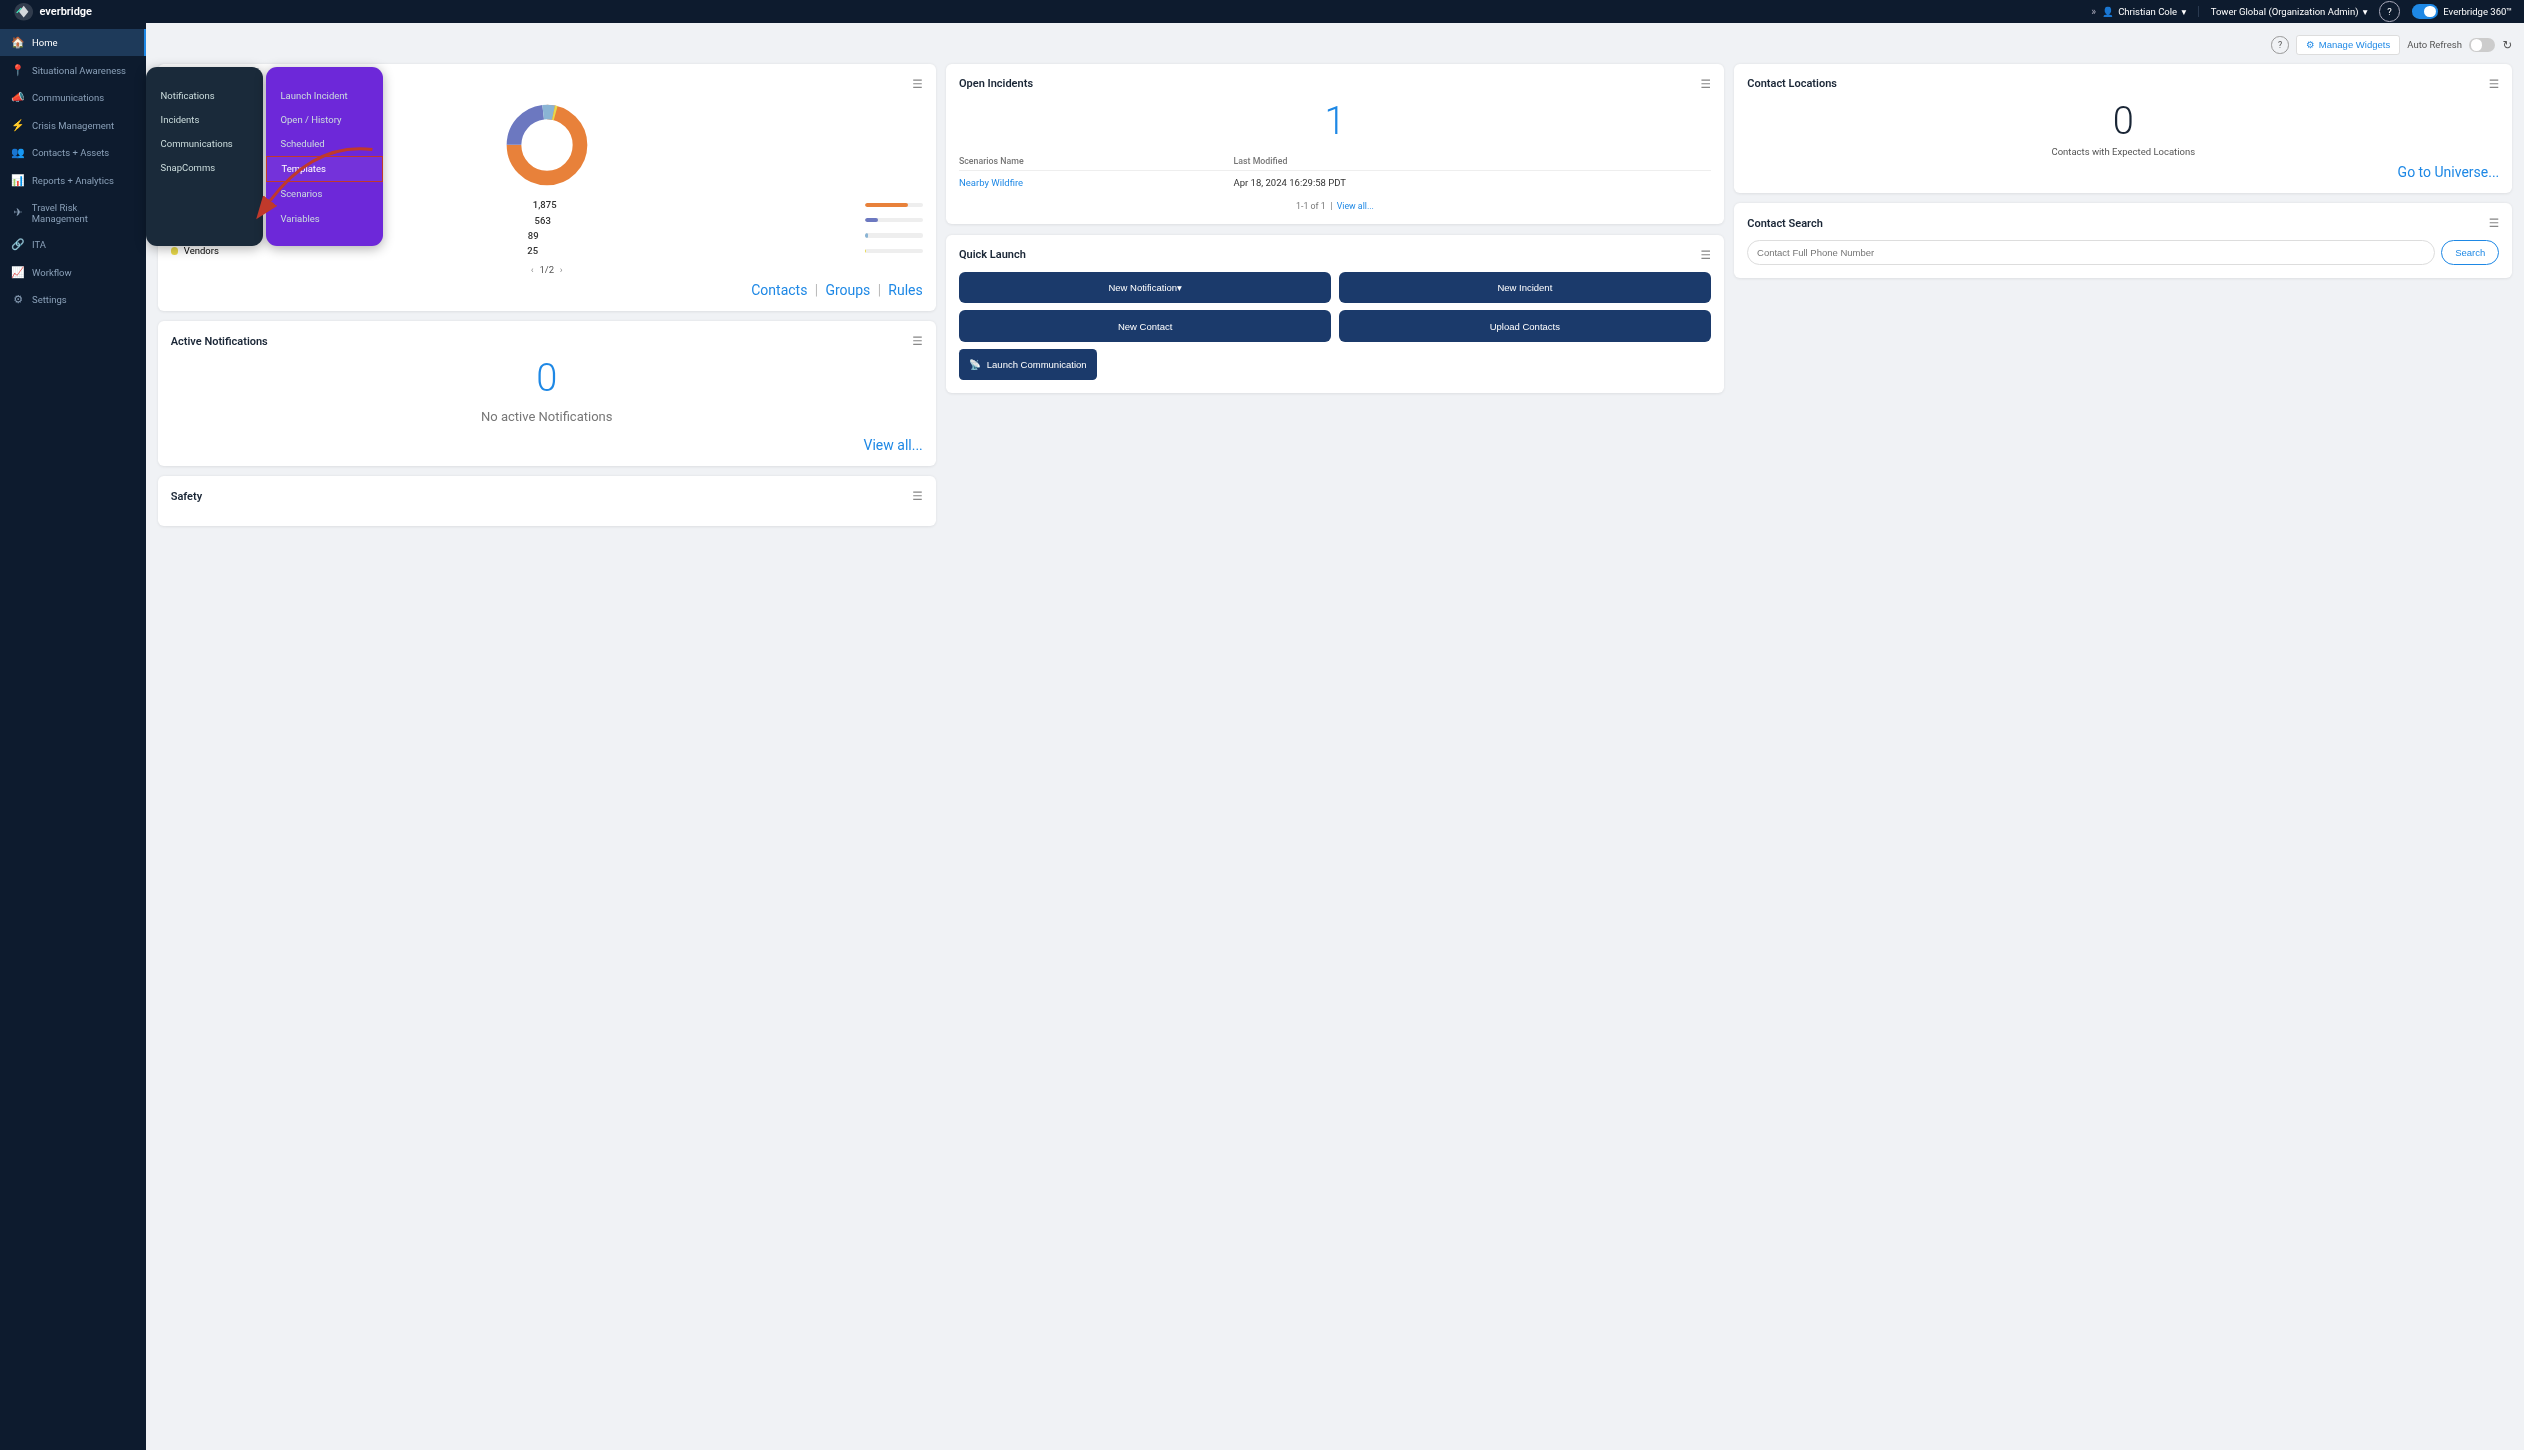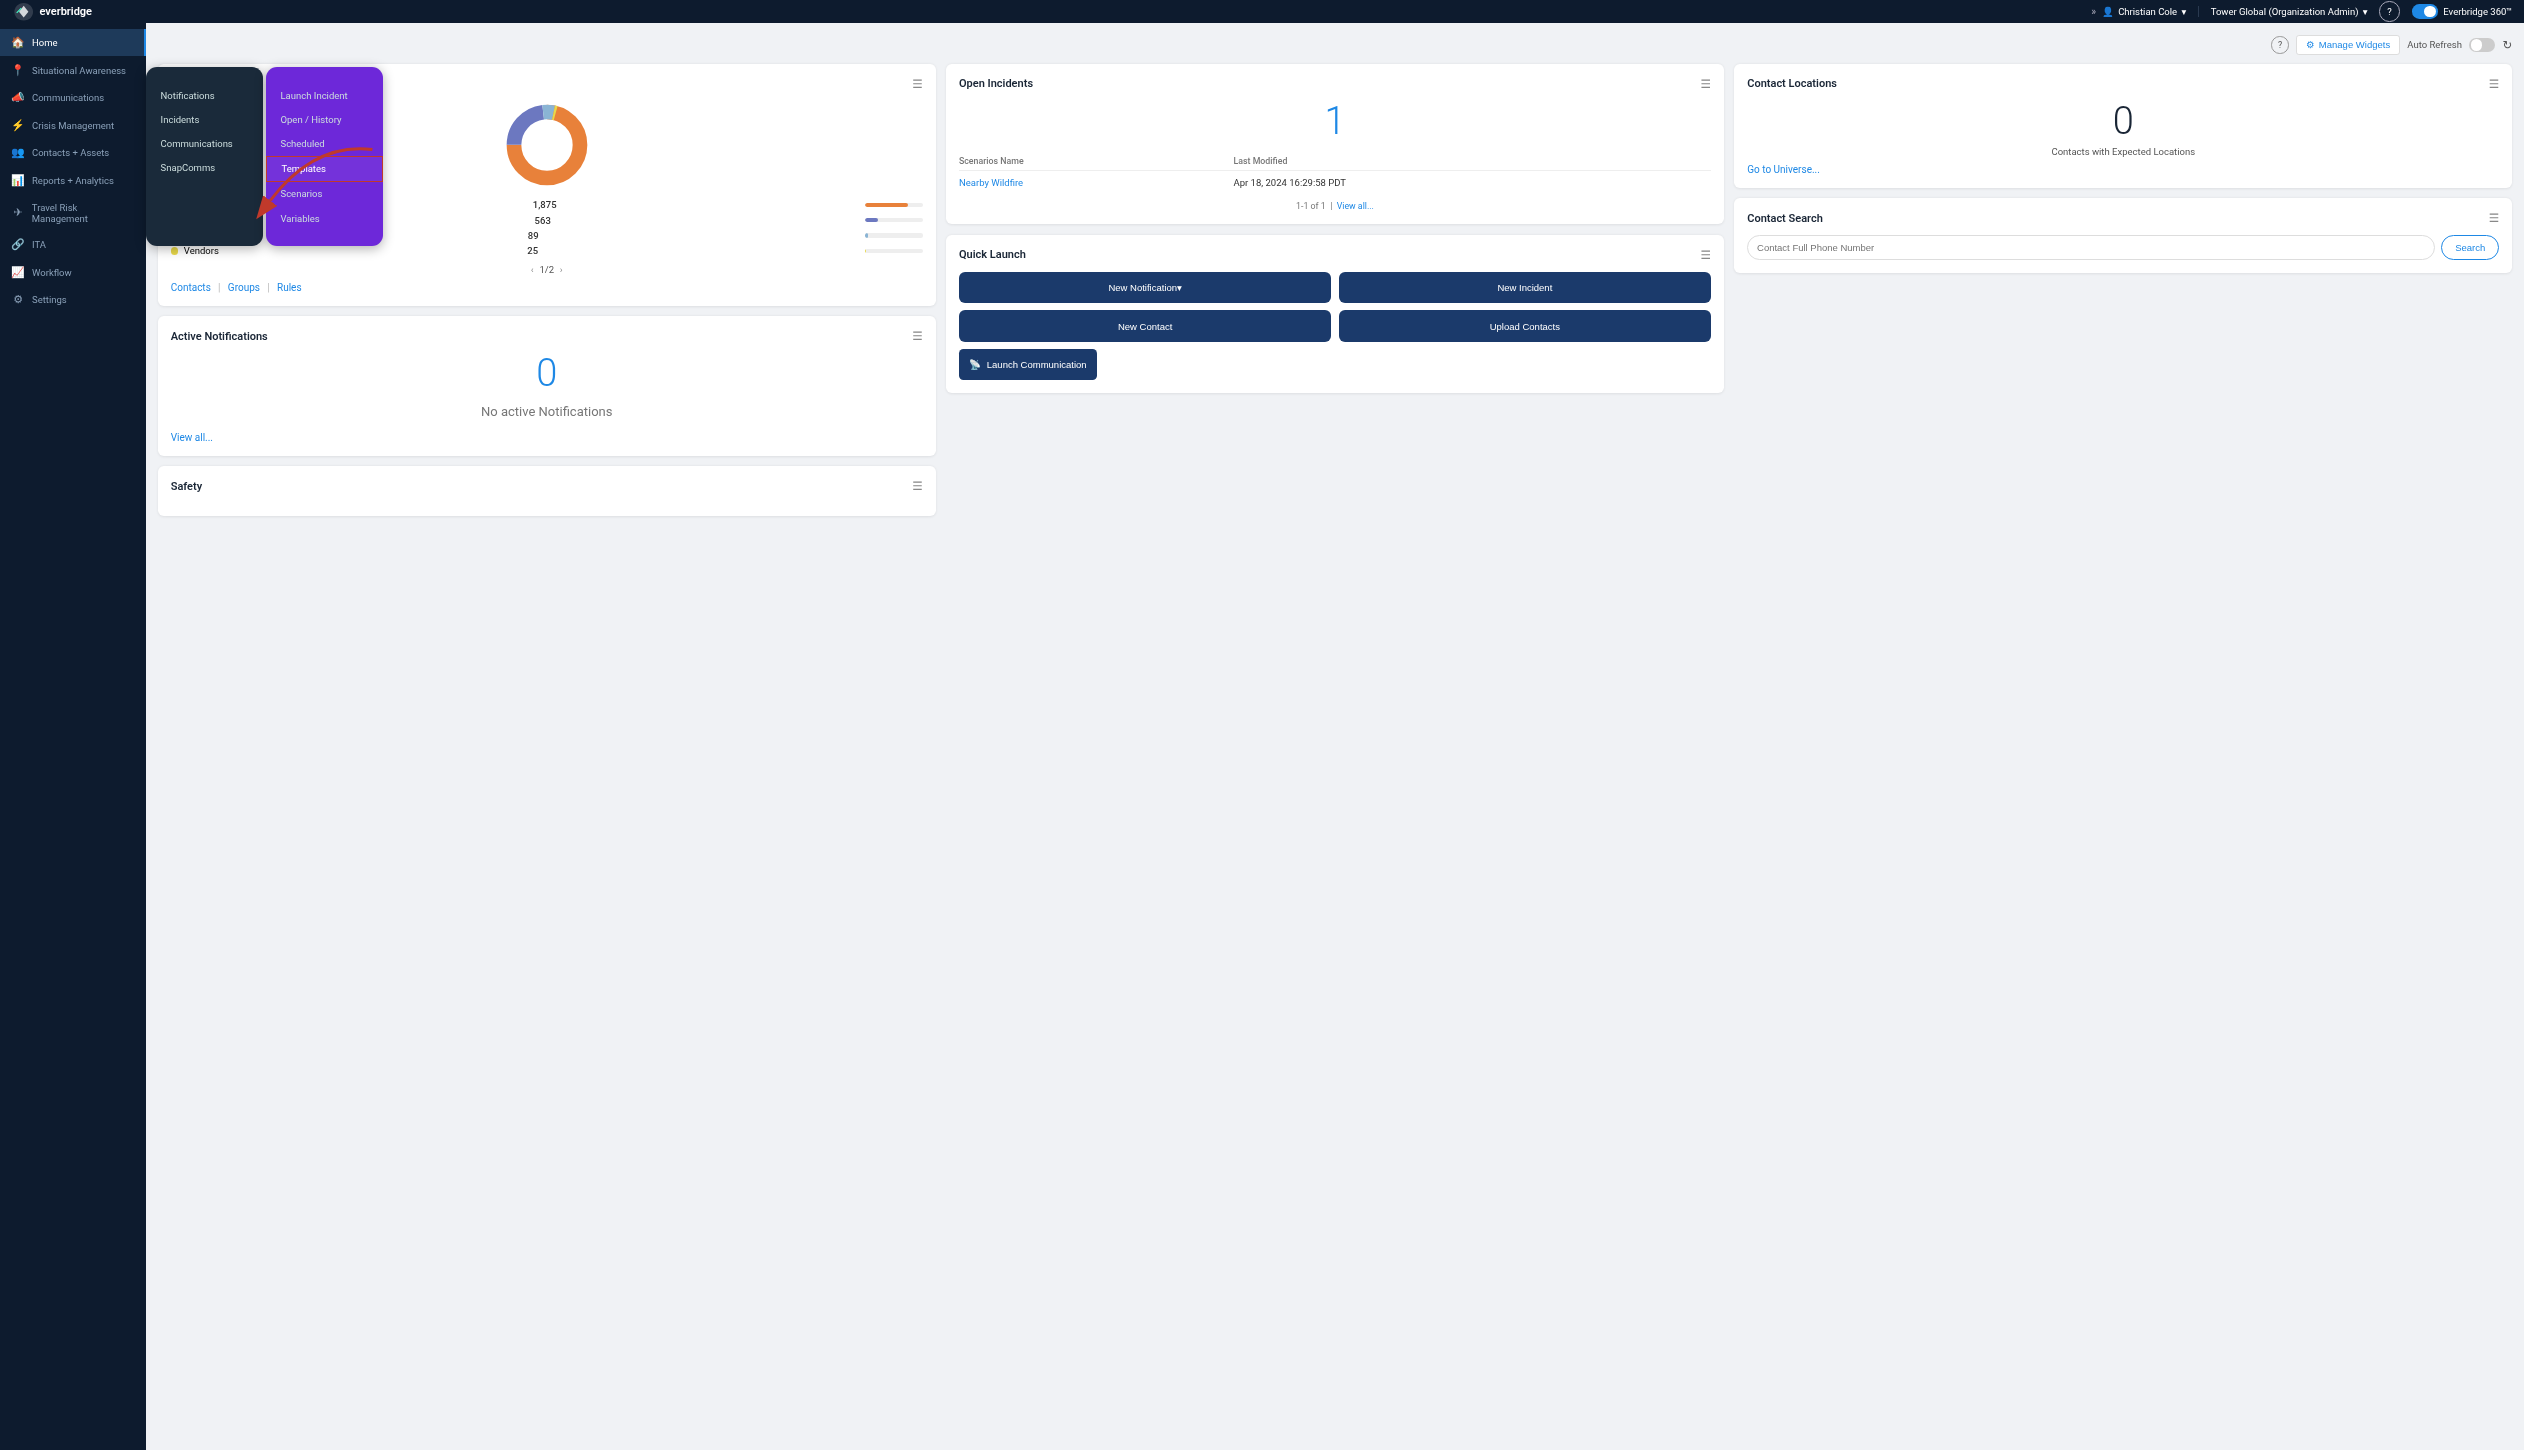--- a/index.html
+++ b/index.html
@@ -277,23 +277,23 @@
       align-items: center;
       justify-content: center;
       gap: 5.8px;
       font-size: 9.5px;
       color: #555;
       margin: 7.3px 0;
     }
     .pagination-btn { cursor: pointer; color: #888; }
     .widget-links {
       display: flex;
-      justify-content: flex-start;
+      justify-content: flex-end;
       gap: 7.3px;
-      font-size: 10px;
+      font-size: 14px;
     }
     .widget-link {
       color: #1e88e5;
       cursor: pointer;
       text-decoration: none;
     }
     .link-sep { color: #bbb; }
 
     
     .big-number {

